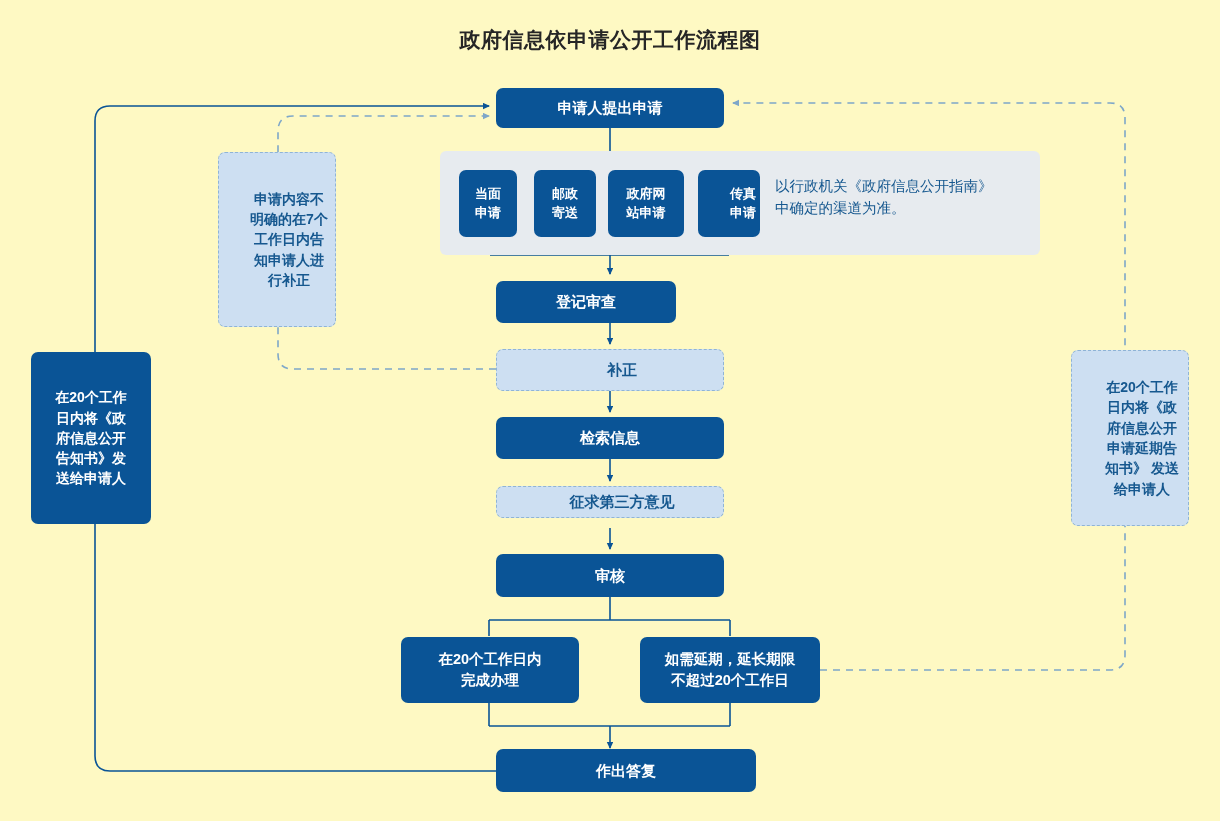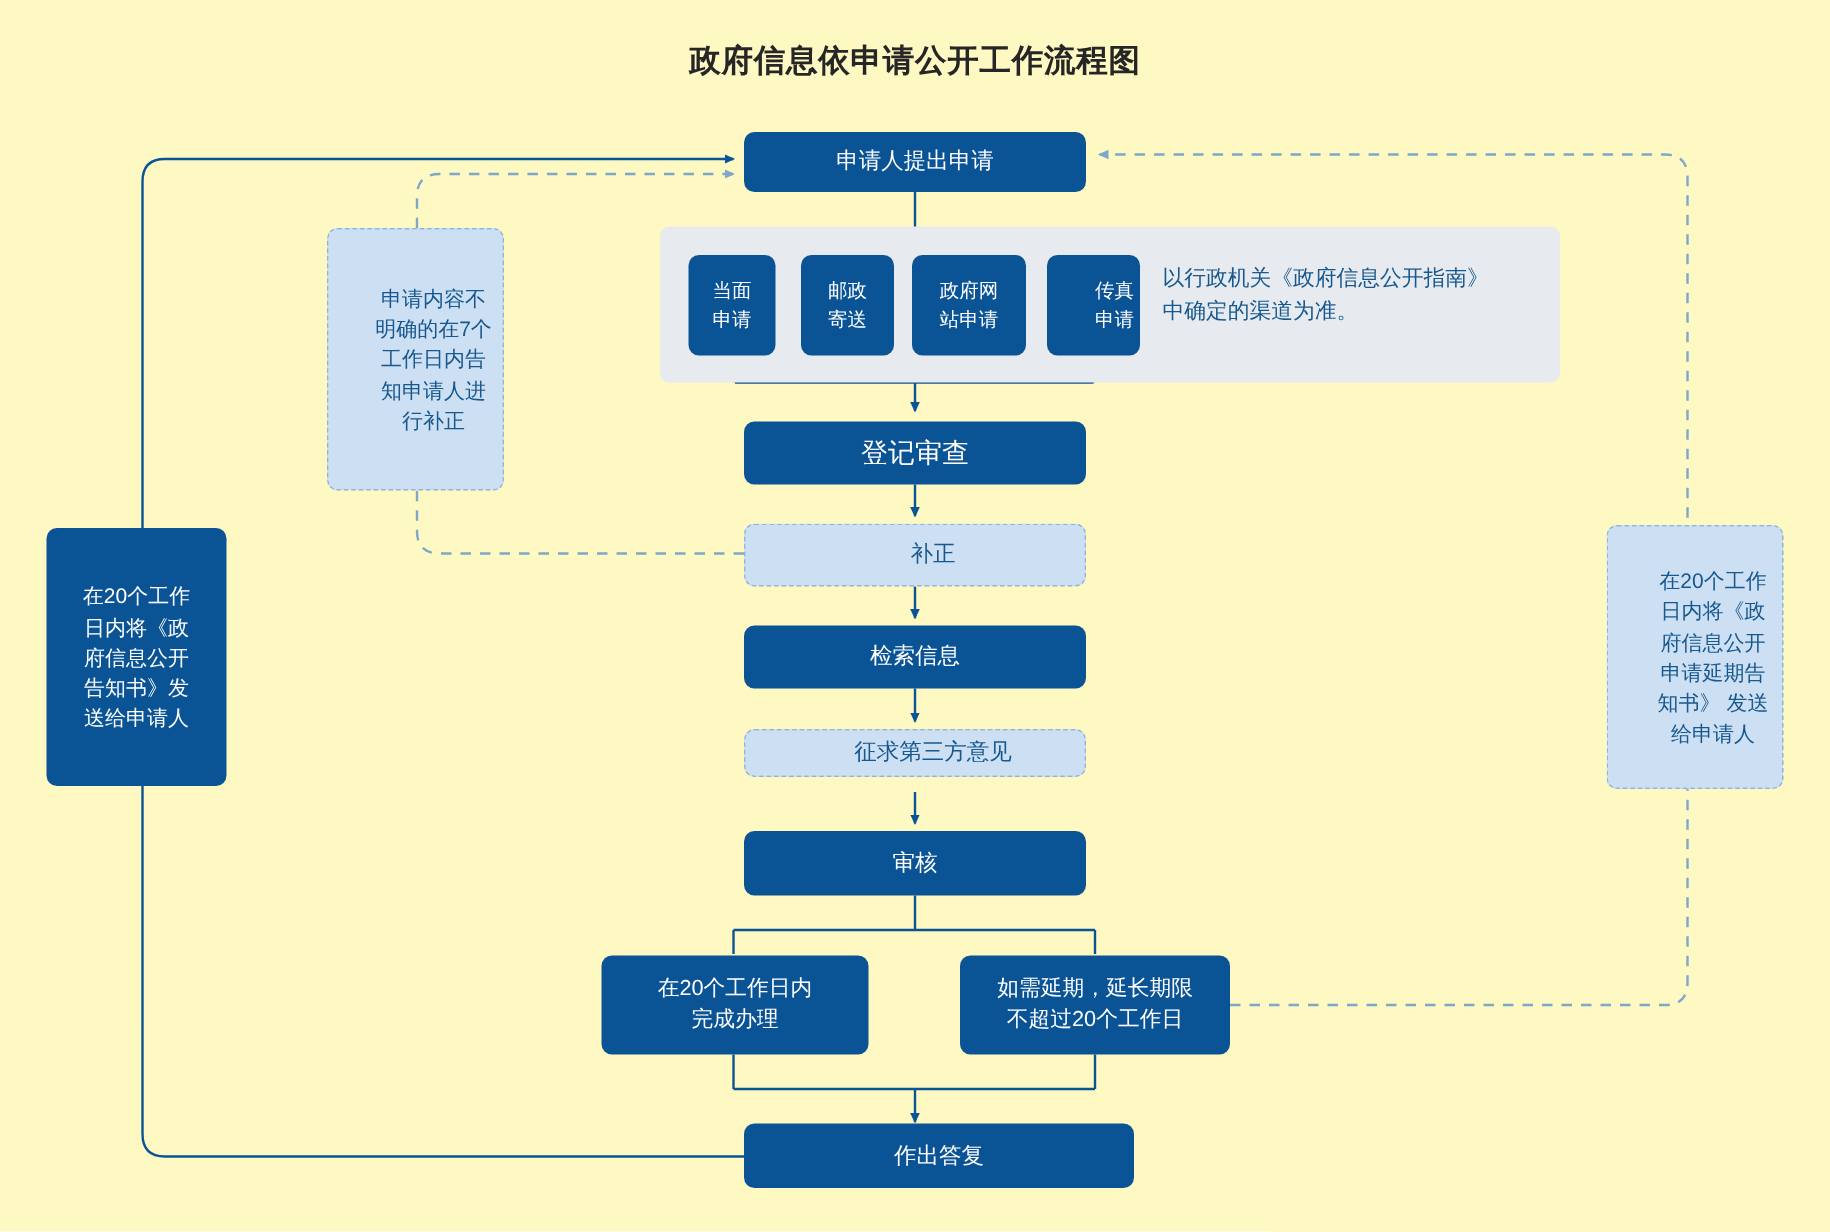--- a/index.html
+++ b/index.html
@@ -29,20 +29,21 @@
     position: absolute;
     box-sizing: border-box;
     display: flex;
     align-items: center;
     justify-content: center;
     text-align: center;
     border-radius: 7px;
     line-height: 1.45;
     white-space: pre-line;
     z-index: 2;
+    font-weight: bold;
   }
   .solid-node {
     background: #0a5496;
     color: #ffffff;
   }
   .ghost-node {
     background: #cddff2;
     color: #16588f;
     border: 1px dashed #8fb4d6;
     padding-left: 24px;
@@ -142,21 +143,21 @@
   <div class="node solid-node" style="left:534px; top:170px; width:62px; height:67px; font-size:13px;">邮政
 寄送</div>
   <div class="node solid-node" style="left:608px; top:170px; width:76px; height:67px; font-size:13px;">政府网
 站申请</div>
   <div class="node solid-node" style="left:698px; top:170px; width:62px; height:67px; font-size:13px;padding-left:28px;">传真
 申请</div>
 
   <div class="note-text" style="left:775px; top:175px; width:265px; font-size:14.5px;">以行政机关《政府信息公开指南》
 中确定的渠道为准。</div>
 
-  <div class="node solid-node" style="left:496px; top:281px; width:228px; height:42px; font-size:18px;text-align:right;">登记审查</div>
+  <div class="node solid-node" style="left:496px; top:281px; width:180px; height:42px; font-size:15px;text-align:right;">登记审查</div>
   <div class="node solid-node" style="left:496px; top:417px; width:228px; height:42px; font-size:15px;">检索信息</div>
   <div class="node ghost-node" style="left:496px; top:349px; width:228px; height:42px; font-size:15px;">补正</div>
   <div class="node ghost-node" style="left:496px; top:486px; width:228px; height:32px; font-size:15px;">征求第三方意见</div>
   <div class="node solid-node" style="left:496px; top:554px; width:228px; height:43px; font-size:15px;">审核</div>
 
   <div class="node solid-node" style="left:401px; top:637px; width:178px; height:66px; font-size:14.5px;">在20个工作日内
 完成办理</div>
   <div class="node solid-node" style="left:640px; top:637px; width:180px; height:66px; font-size:14.5px;">如需延期，延长期限
 不超过20个工作日</div>
 

